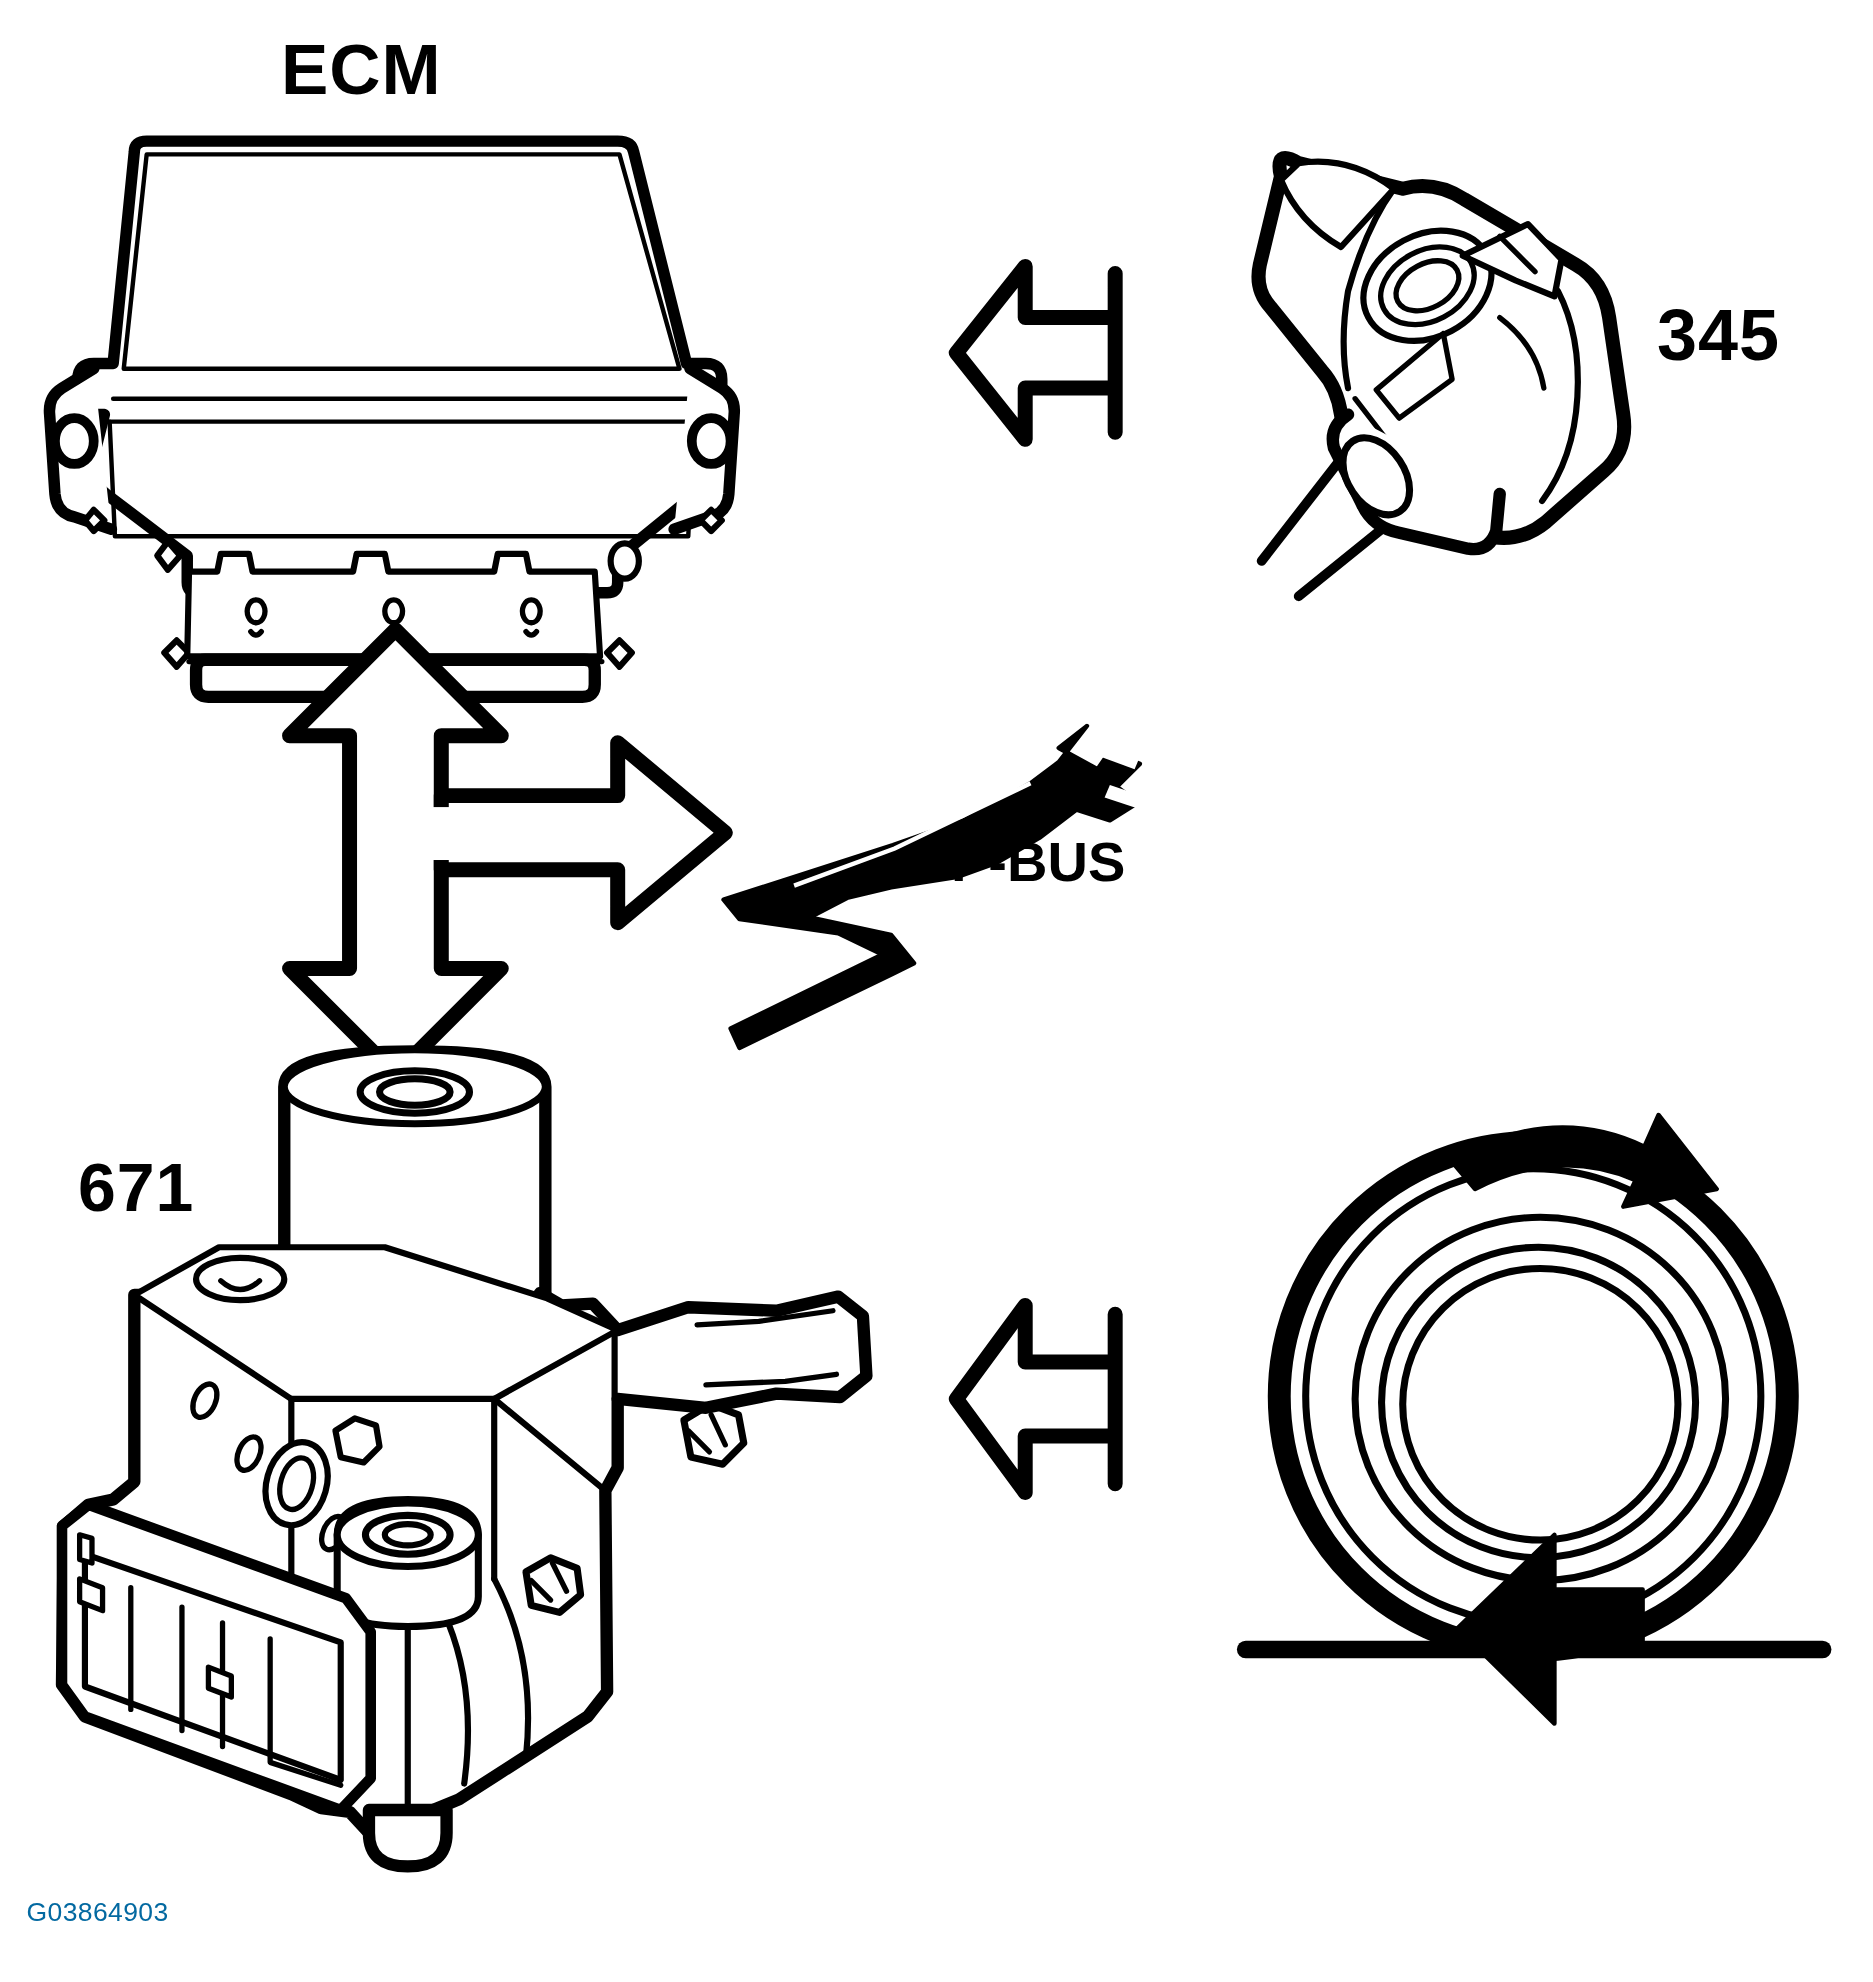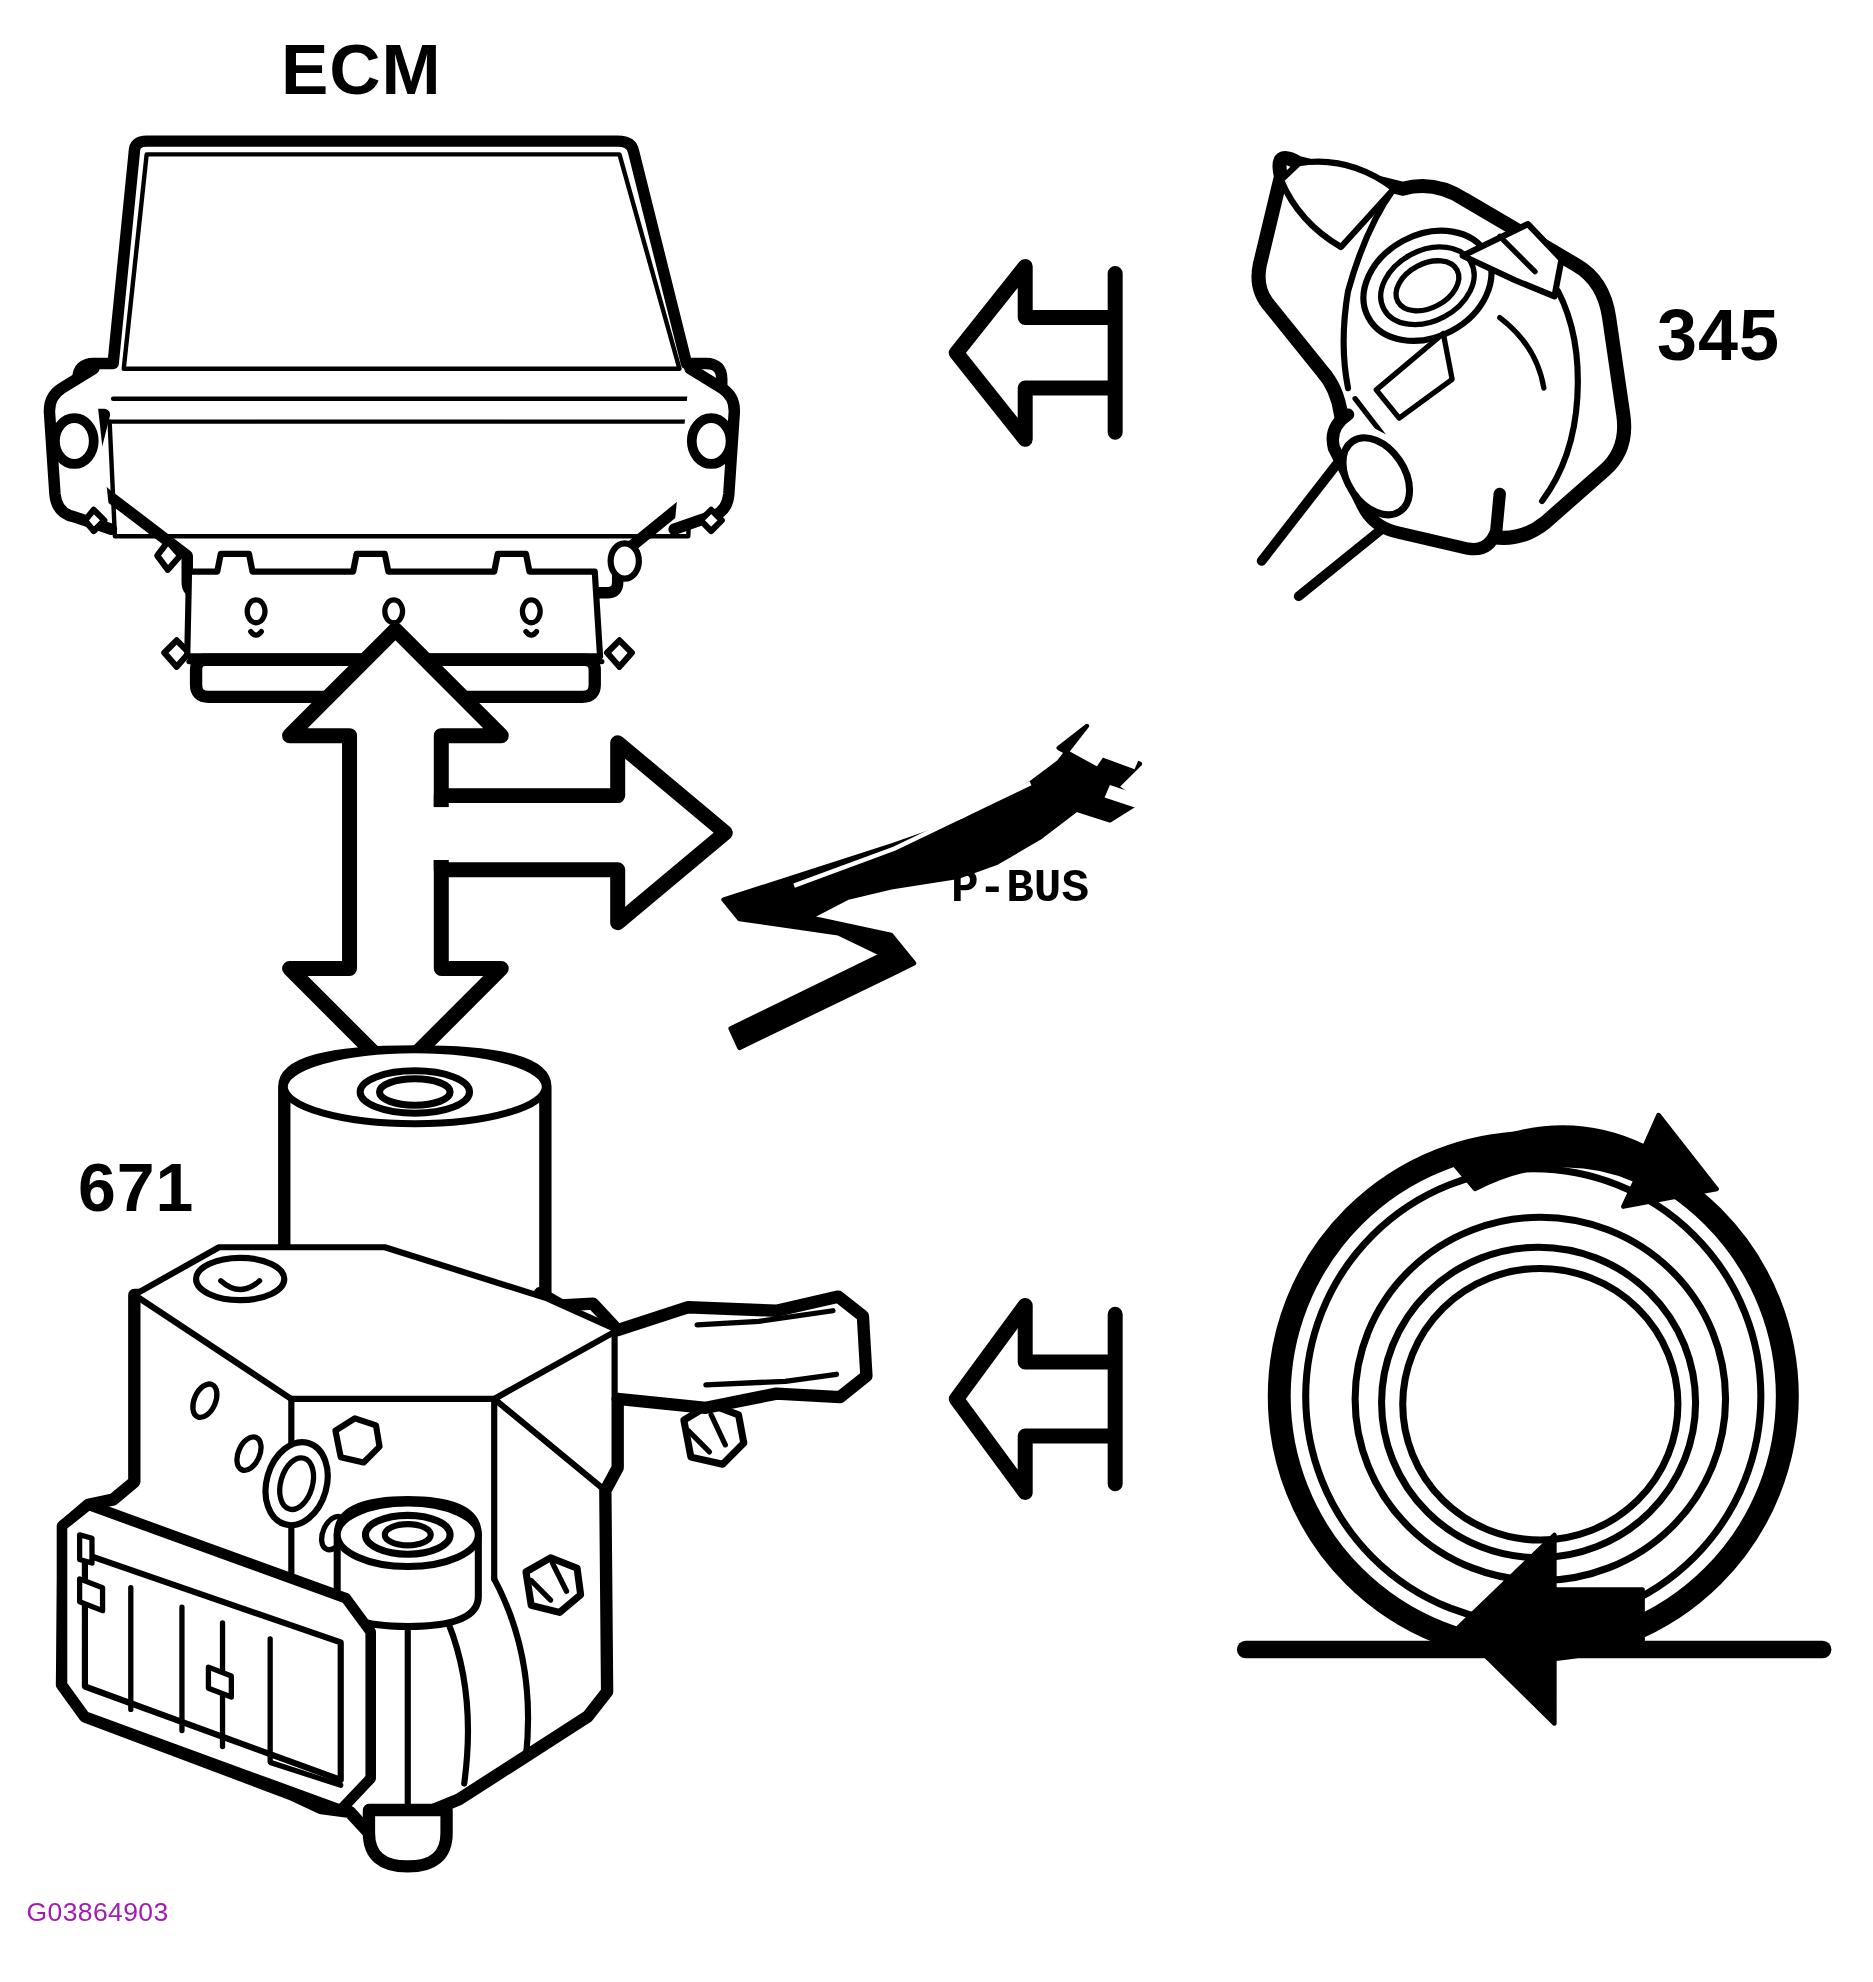--- a/index.html
+++ b/index.html
@@ -27,30 +27,30 @@
   .lbl {
     position: absolute;
     font-family: "Liberation Sans", sans-serif;
     font-weight: bold;
     color: #000000;
     white-space: nowrap;
     line-height: 1;
   }
   #label-ecm   { left: 281px;  top: 34px;   font-size: 71px; letter-spacing: 0.9px; }
   #label-345   { left: 1657px; top: 299px;  font-size: 72px; letter-spacing: 0.9px; }
-  #label-pbus  { left: 951px; top: 866px;  font-size: 46px; letter-spacing: 0px; font-family: Liberation Mono, monospace; }
+  #label-pbus  { left: 951px; top: 834px;  font-size: 56px; letter-spacing: 0px; }
   #label-671   { left: 78px;   top: 1153px; font-size: 68px; letter-spacing: 0.9px; }
   #figure-code {
     position: absolute;
     left: 26.5px;
     top: 1897px;
     font-family: "Liberation Sans", sans-serif;
     font-weight: normal;
     font-size: 26.5px;
-    color: #a21caf;
+    color: #0369a1;
     white-space: nowrap;
     letter-spacing: 0.4px;
     text-align: center;
   }
 </style>
 </head>
 <body>
 
 <div id="page">
 

